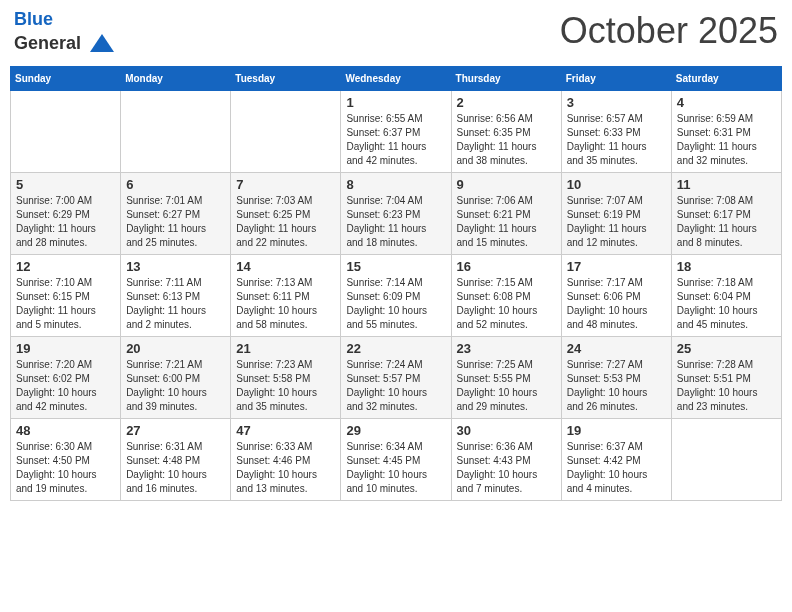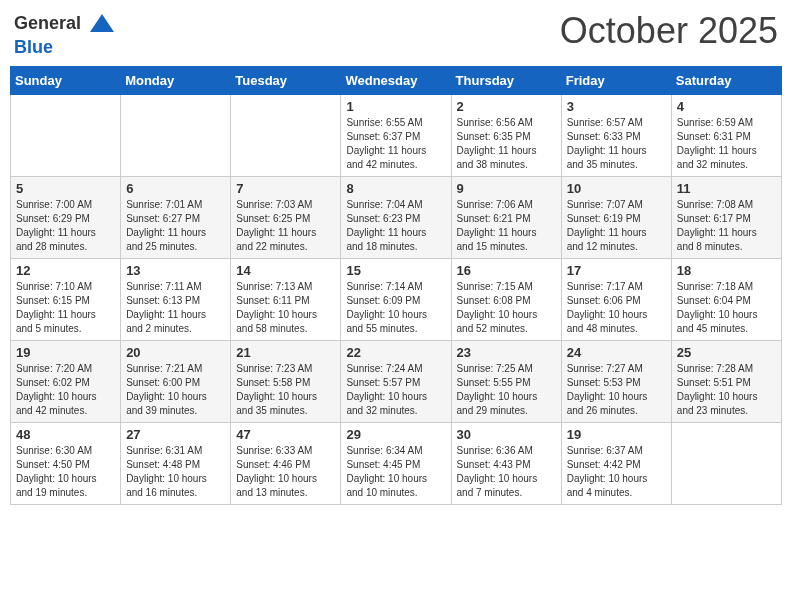--- a/index.html
+++ b/index.html
@@ -46,21 +46,21 @@
     }
     table {
       width: 100%;
       border-collapse: collapse;
       table-layout: fixed;
     }
     thead tr th {
       background-color: #1565c0;
       color: #fff;
       padding: 6px 4px;
-      font-size: 13px;
+      font-size: 10px;
       font-weight: bold;
       text-align: left;
       border: 1px solid #1565c0;
     }
     tbody tr td {
       border: 1px solid #ccc;
       vertical-align: top;
       padding: 4px 5px;
       min-height: 70px;
       height: 80px;
@@ -85,27 +85,27 @@
     .empty-cell {
       background: #fff;
     }
   </style>
 </head>
 <body>
 
 <div class="header">
   <div class="logo">
     <div>
+      <div class="logo-text" style="color:#1565c0;font-weight:bold;">Blue</div>
       <div class="logo-text">
         <span class="logo-general">General</span>
         <svg class="logo-icon" viewBox="0 0 28 28" style="display:inline-block;vertical-align:middle;">
           <polygon points="14,4 26,22 2,22" fill="#1565c0"></polygon>
         </svg>
       </div>
-      <div class="logo-text" style="color:#1565c0;font-weight:bold;">Blue</div>
     </div>
   </div>
   <div class="title-block">
     <div class="month-title">October 2025</div>
   </div>
 </div>
 
 <table>
   <thead>
     <tr id="days-header">

